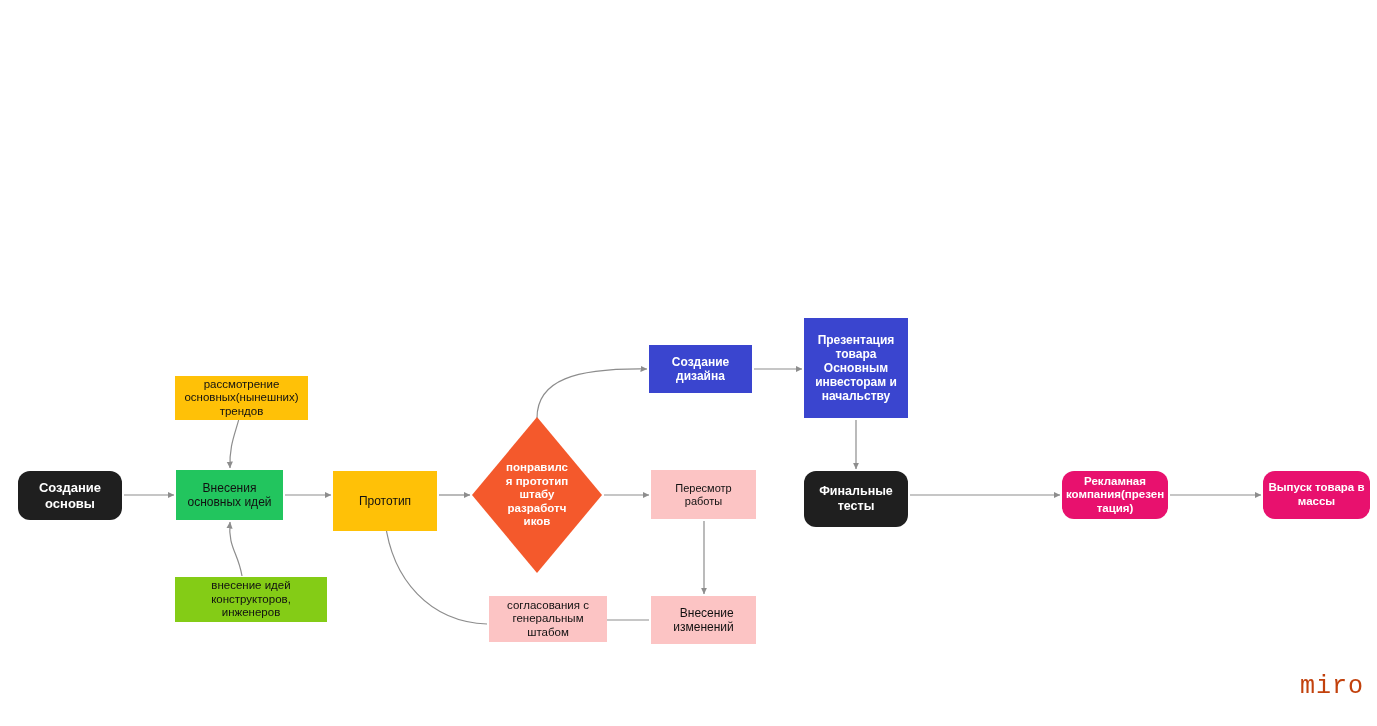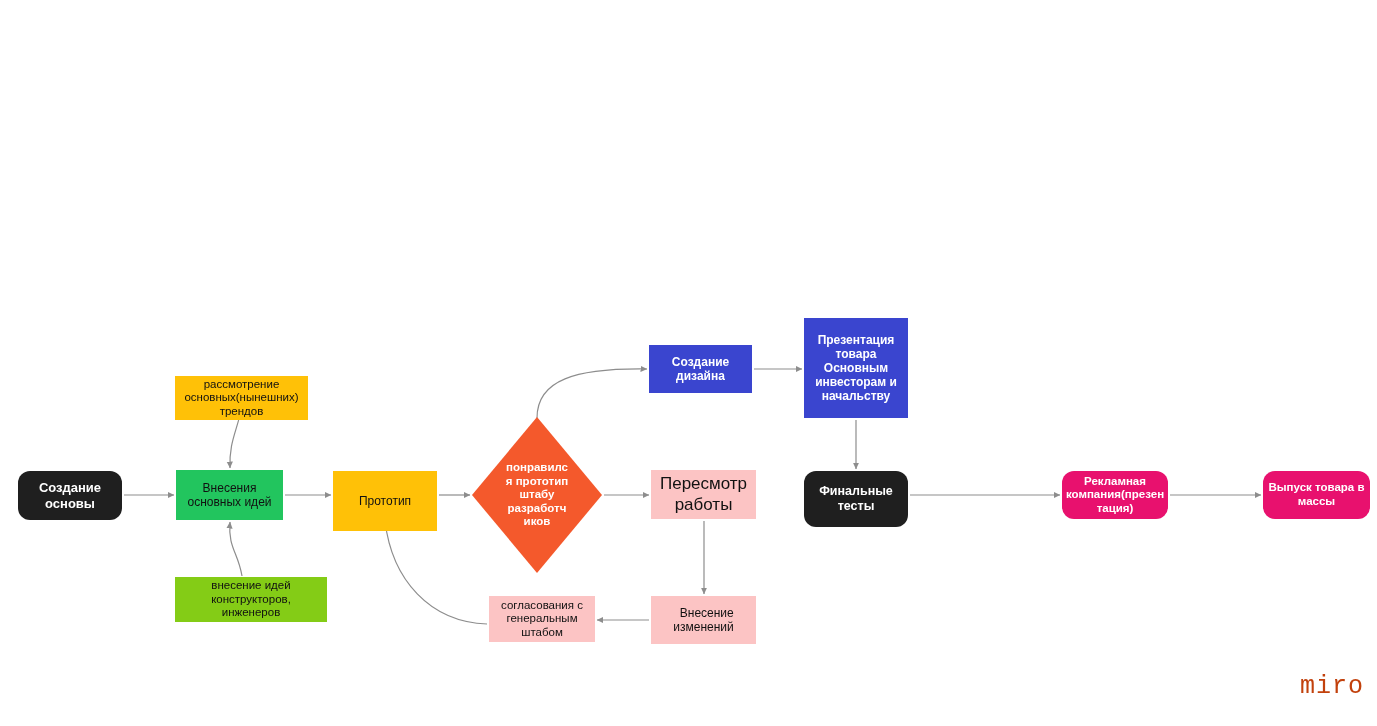--- a/index.html
+++ b/index.html
@@ -109,25 +109,25 @@
 штабу
 разработч
 иков</div></div>
       <div class="node node-rect" style="left: 649px; top: 345px; width: 103px; height: 48px; font-size: 12px; color: rgb(255, 255, 255); font-weight: 700; background: rgb(58, 69, 207);">Создание
 дизайна</div>
       <div class="node node-rect" style="left: 804px; top: 318px; width: 104px; height: 100px; font-size: 12px; color: rgb(255, 255, 255); font-weight: 700; background: rgb(58, 69, 207);">Презентация
 товара
 Основным
 инвесторам и
 начальству</div>
-      <div class="node node-rect" style="left: 651px; top: 470px; width: 105px; height: 49px; font-size: 17px; color: rgb(17, 17, 17); font-weight: 400; background: rgb(252, 196, 196);">Пересмотр
+      <div class="node node-rect" style="left: 651px; top: 470px; width: 105px; height: 49px; font-size: 11px; color: rgb(17, 17, 17); font-weight: 400; background: rgb(252, 196, 196);">Пересмотр
 работы</div>
       <div class="node node-round" style="left: 804px; top: 471px; width: 104px; height: 56px; font-size: 12.5px; color: rgb(255, 255, 255); font-weight: 700; background: rgb(31, 31, 31);">Финальные
 тесты</div>
-      <div class="node node-rect" style="left: 489px; top: 596px; width: 106px; height: 46px; font-size: 11.5px; color: rgb(17, 17, 17); font-weight: 400; background: rgb(252, 196, 196);">согласования с
+      <div class="node node-rect" style="left: 489px; top: 596px; width: 118px; height: 46px; font-size: 11.5px; color: rgb(17, 17, 17); font-weight: 400; background: rgb(252, 196, 196);">согласования с
 генеральным
 штабом</div>
       <div class="node node-rect" style="left: 651px; top: 596px; width: 105px; height: 48px; font-size: 12px; color: rgb(17, 17, 17); font-weight: 400; background: rgb(252, 196, 196); text-align: right;">Внесение
 изменений</div>
       <div class="node node-round" style="left: 1062px; top: 471px; width: 106px; height: 48px; font-size: 11.5px; color: rgb(255, 255, 255); font-weight: 700; background: rgb(232, 17, 110);">Рекламная
 компания(презен
 тация)</div>
       <div class="node node-round" style="left: 1263px; top: 471px; width: 107px; height: 48px; font-size: 11.5px; color: rgb(255, 255, 255); font-weight: 700; background: rgb(232, 17, 110);">Выпуск товара в
 массы</div>
     </div>

